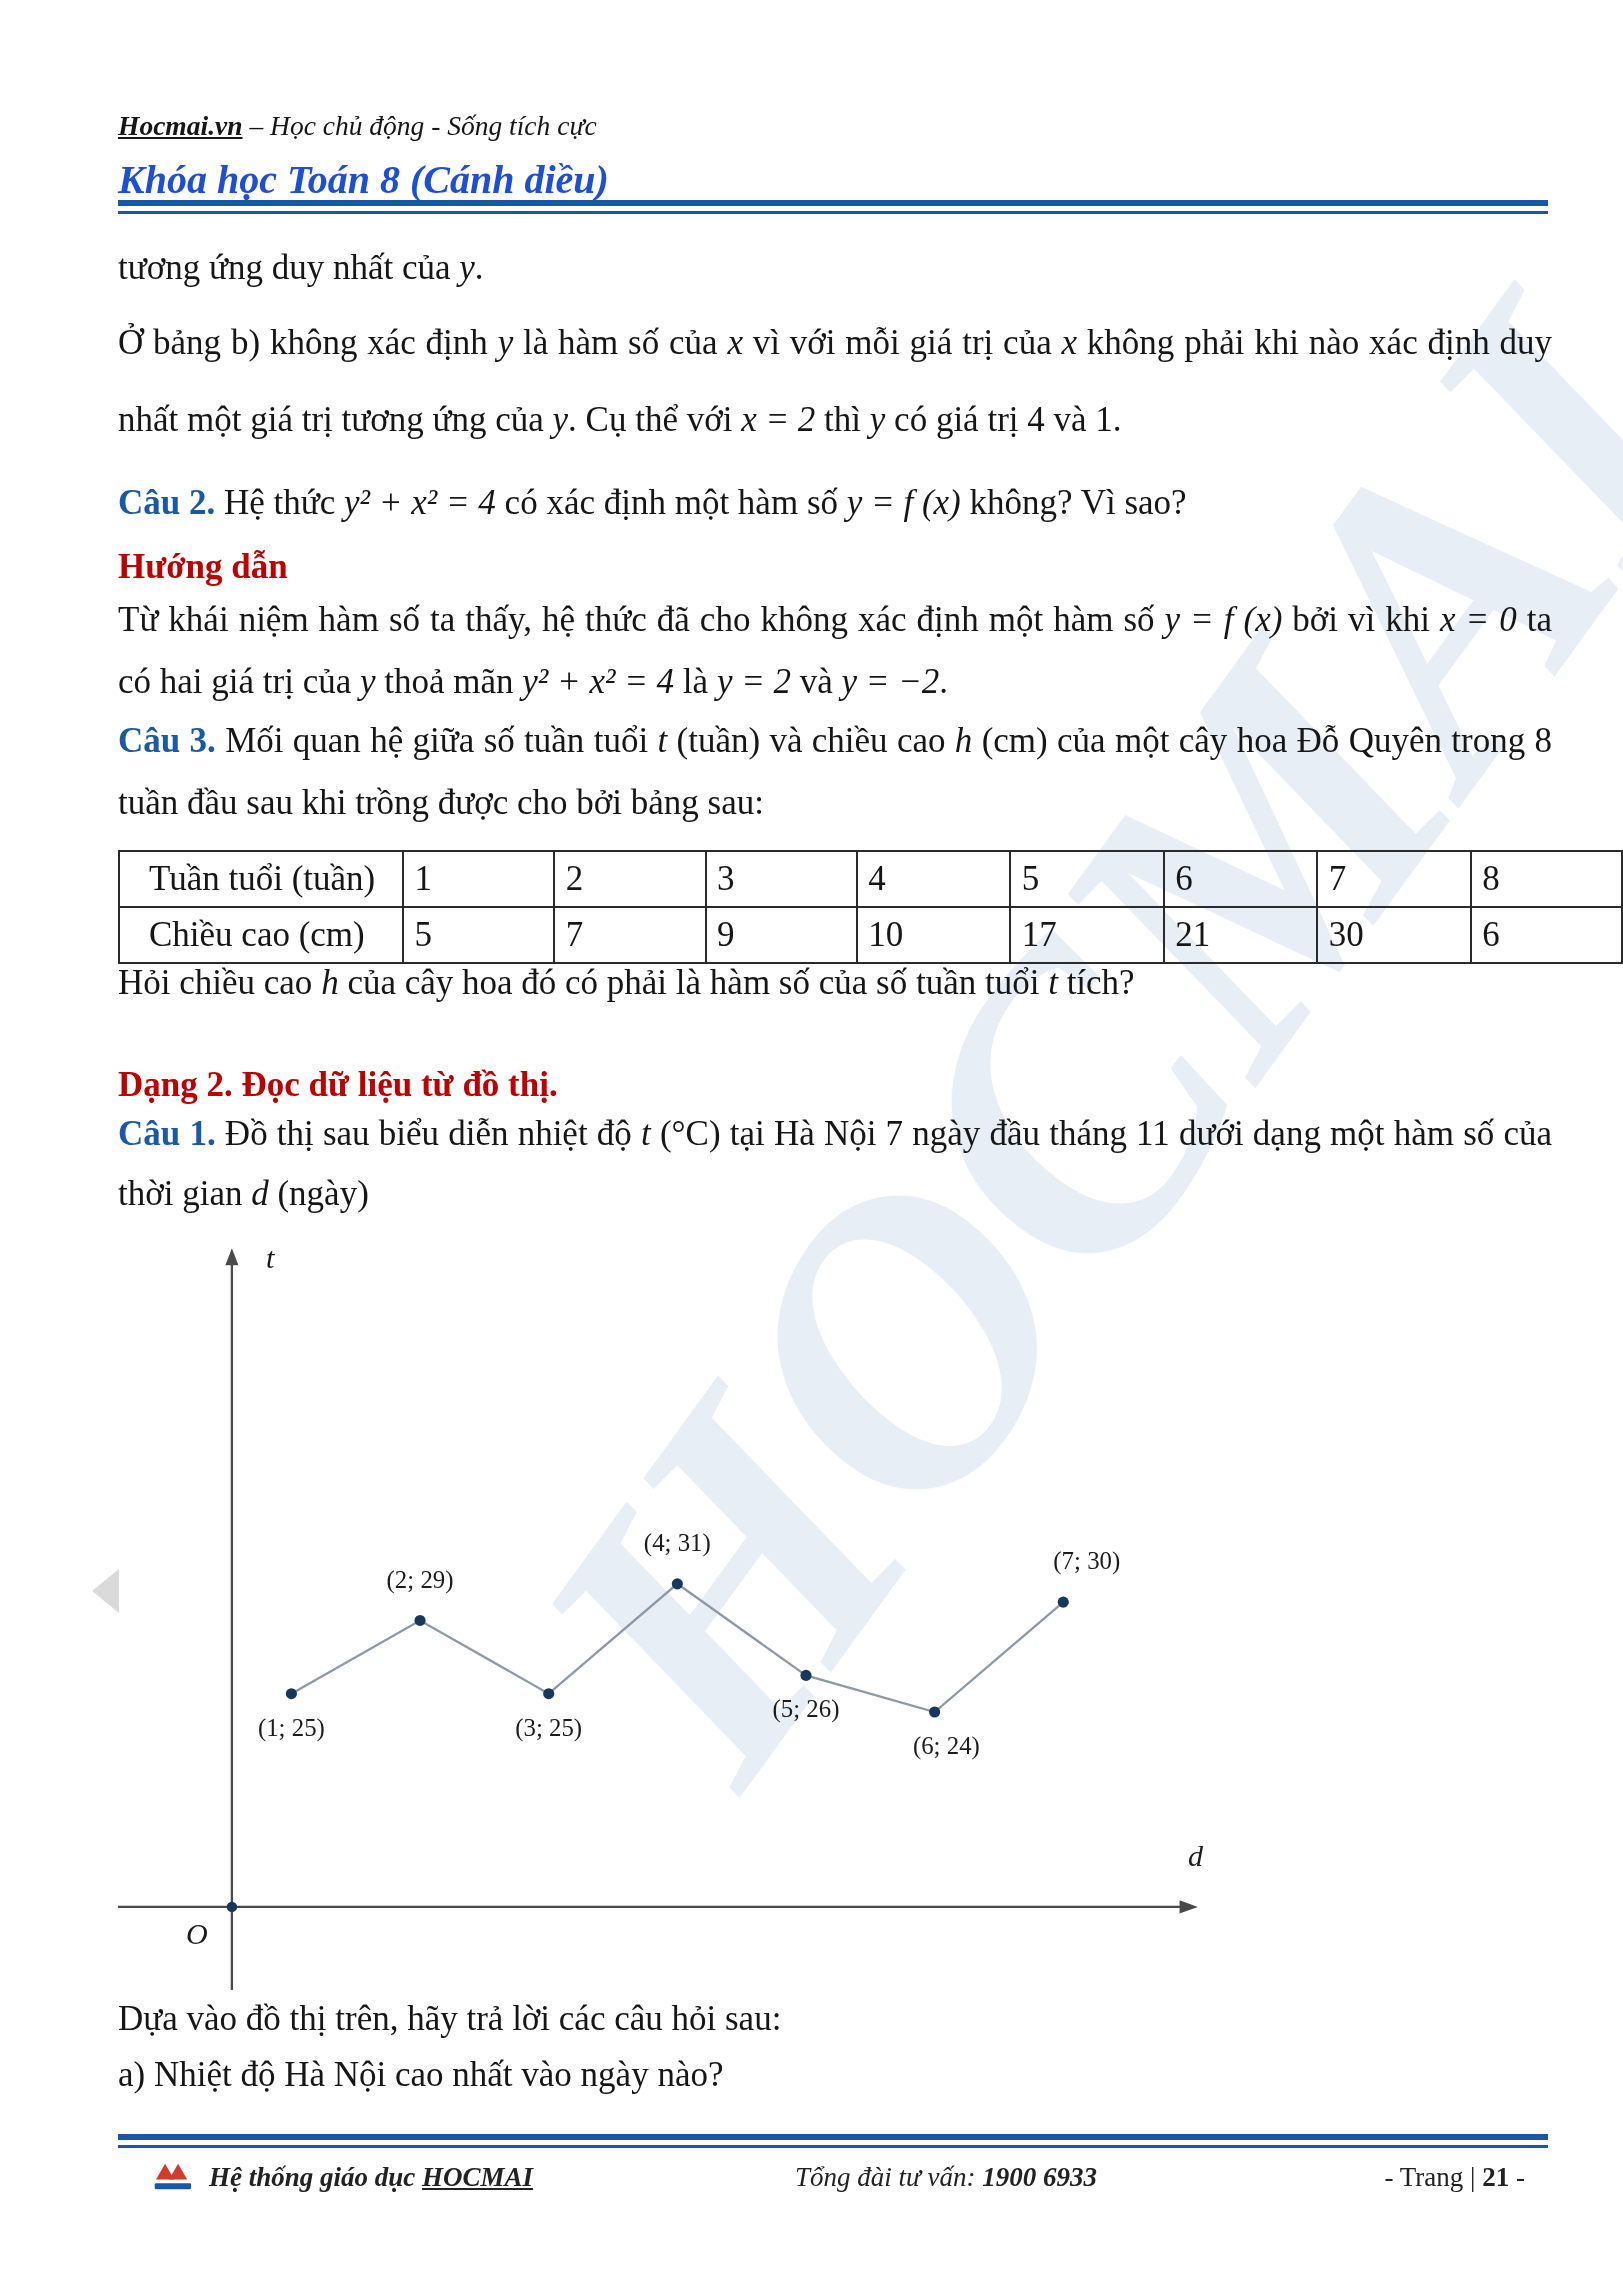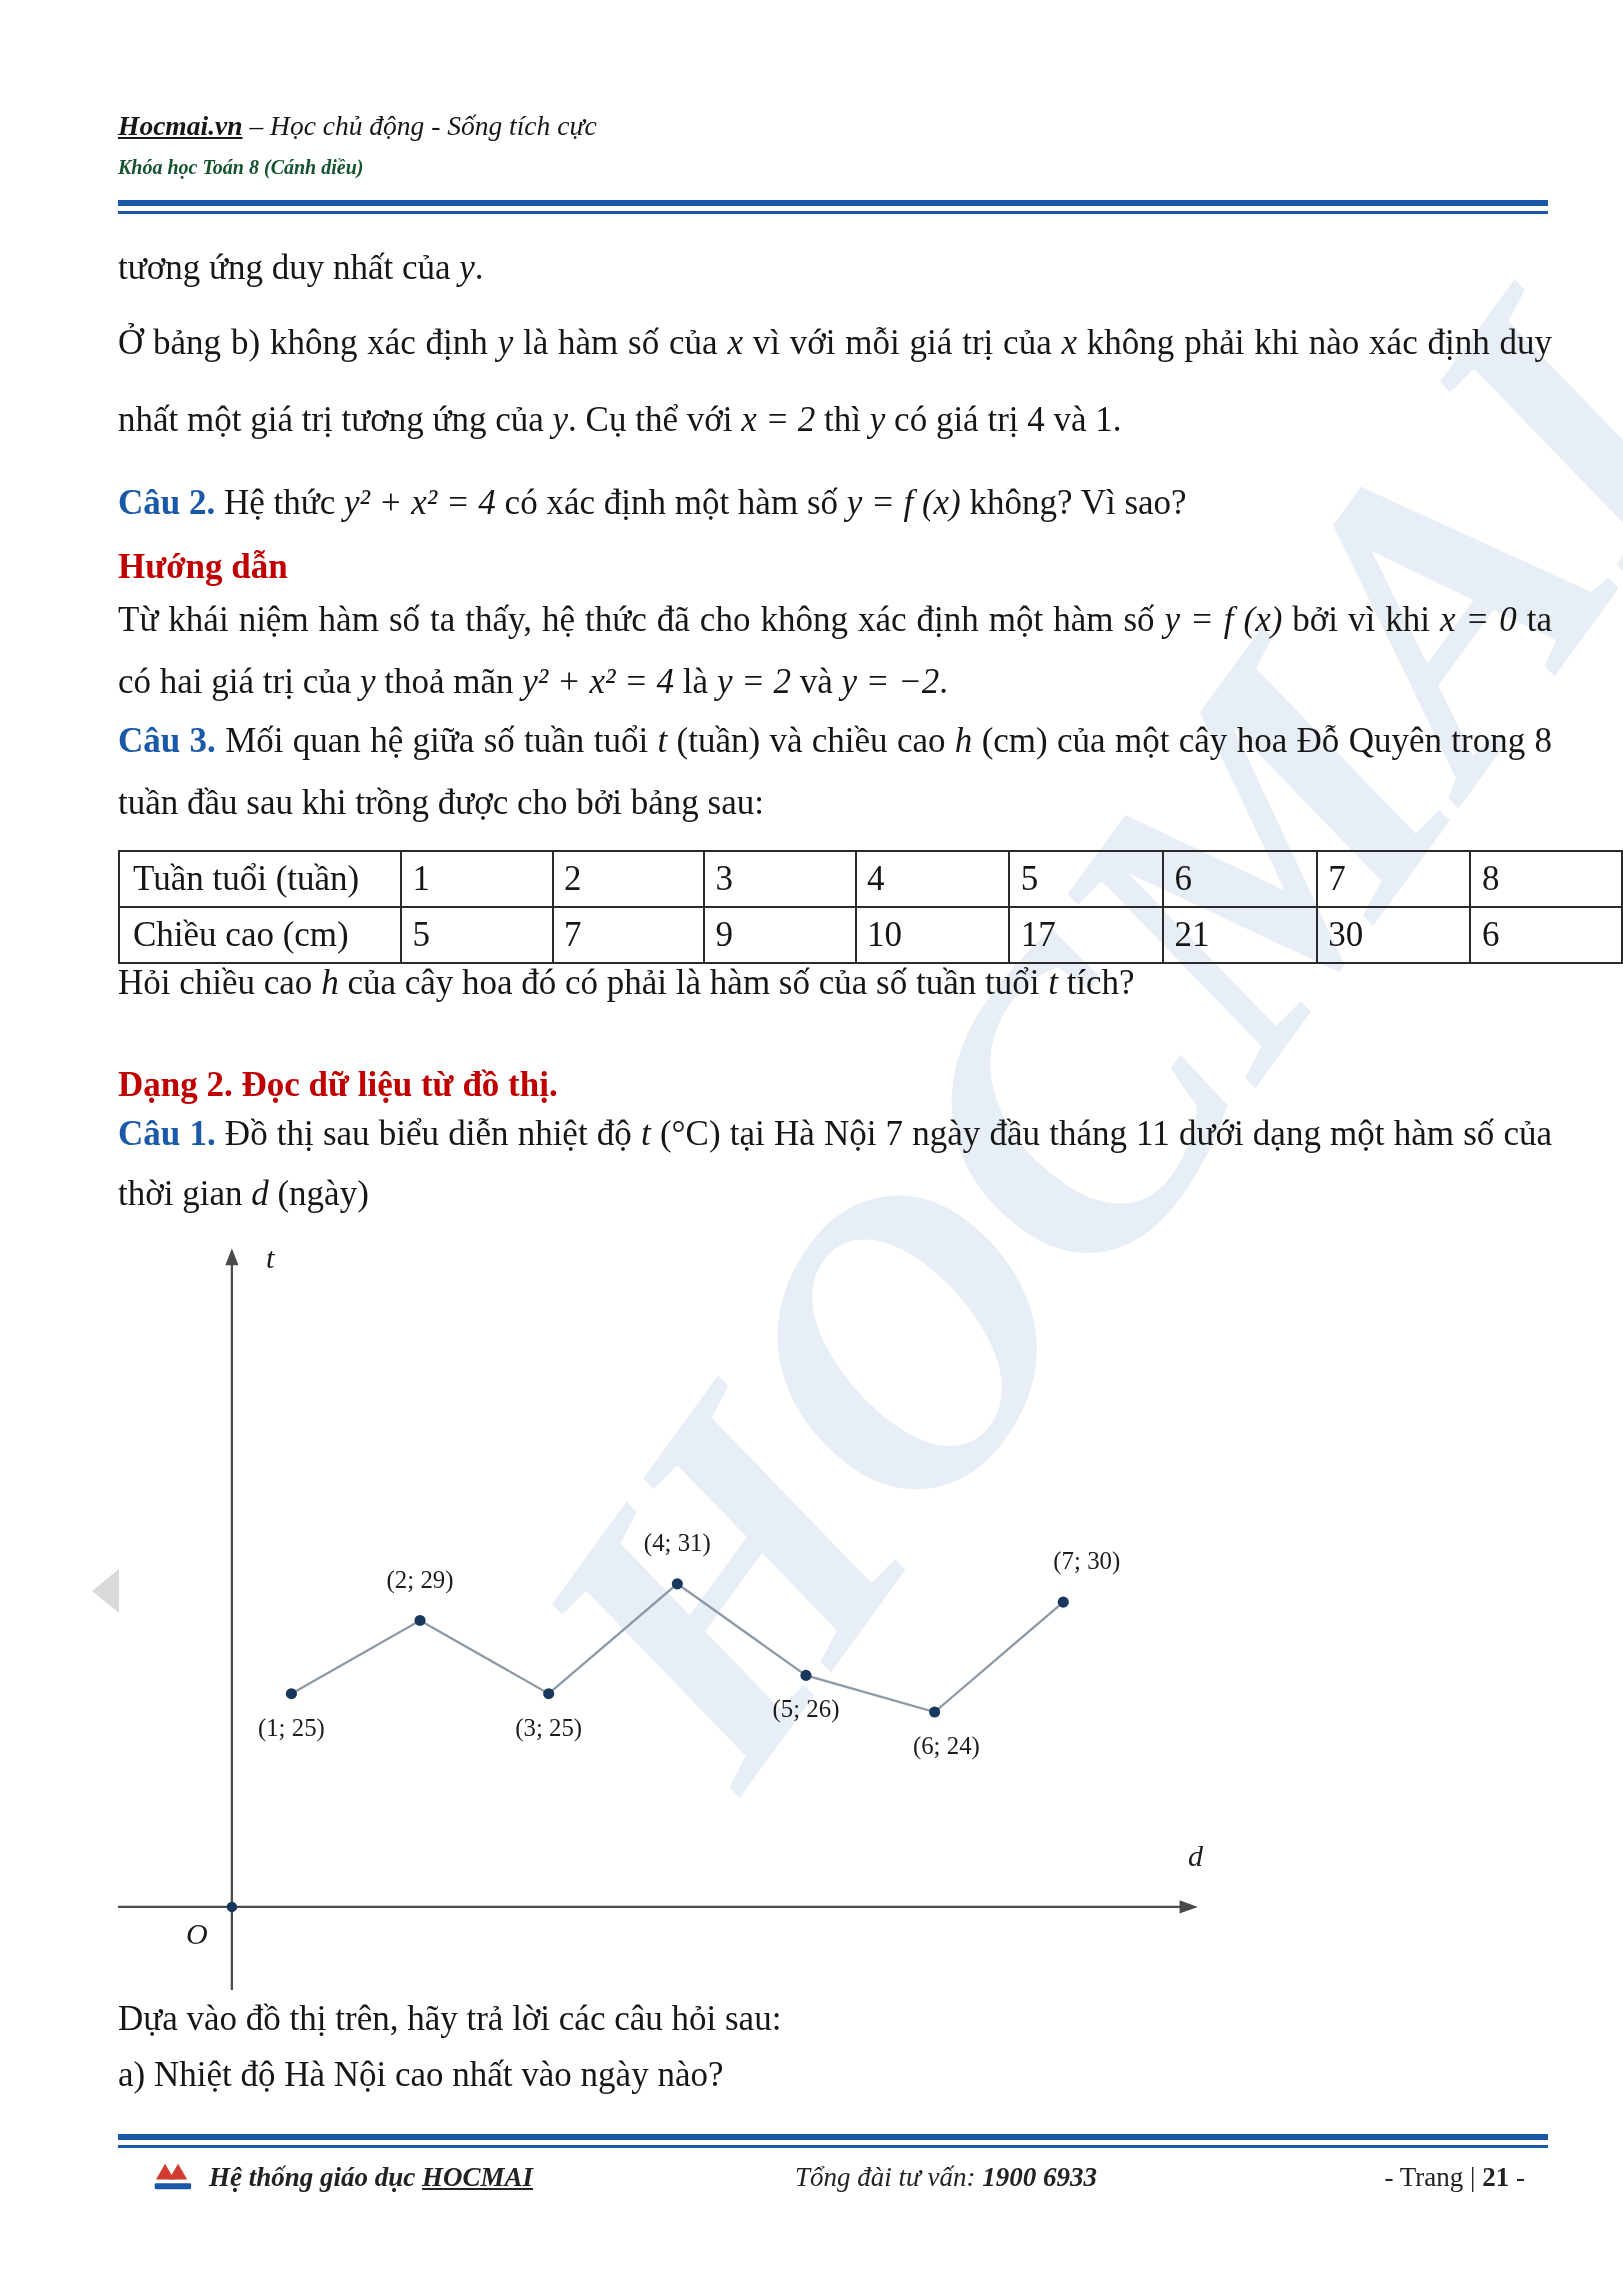--- a/index.html
+++ b/index.html
@@ -16,21 +16,21 @@
   .body-text { font-size:35px; }
   .justify { text-align:justify; }
   .m { font-style:italic; }
   .b { font-weight:bold; }
   .u { text-decoration:underline; }
   .i { font-style:italic; }
   .blue-label { color:#1a58a8; font-weight:bold; }
   .red-heading { color:#c00000; font-weight:bold; }
 
   .hdr-brand { font-size:27.5px; font-style:italic; }
-  .hdr-course { font-size:20px; font-style:italic; font-weight:bold; color:#14532d;font-family:Liberation Serif, serif; }
+  .hdr-course { font-size:40px; font-style:italic; font-weight:bold; color:#1d4ed8;font-family:Liberation Serif, serif; }
   .rule { position:absolute; left:118px; width:1430px; background:#1b57a8; }
 
   .watermark {
     position:absolute; left:307px; top:877px; width:1570px;
     text-align:center; transform:rotate(-54deg);
     font-size:406px; line-height:406px; font-weight:bold; font-style:italic;
     color:rgba(27,87,168,0.10);
     pointer-events:none; white-space:nowrap;
   }
   .artifact-arrow {
@@ -47,21 +47,21 @@
     font-size:35px;
   }
   .growth-table td {
     border:2px solid #2a2a2a;
     height:56px;
     padding:0 0 0 10.5px;
     white-space:nowrap;
     vertical-align:middle;
     text-align:left;
   }
-  .growth-table td.rowhead { padding-left:13px; }
+  .growth-table td.rowhead { padding-left:29px; }
 
   .chart-svg { position:absolute; top:1230px; left:118px; }
   .chart-pt-label { font-family:"Liberation Serif","DejaVu Serif",serif; font-size:38px; fill:#1c1c1c; }
   .chart-axis-label { font-family:"Liberation Serif","DejaVu Serif",serif; font-size:46px; font-style:italic; fill:#1c1c1c; }
 
   .footer-text { font-size:27px; color:#222222; }
 </style>
 </head>
 <body>
 

